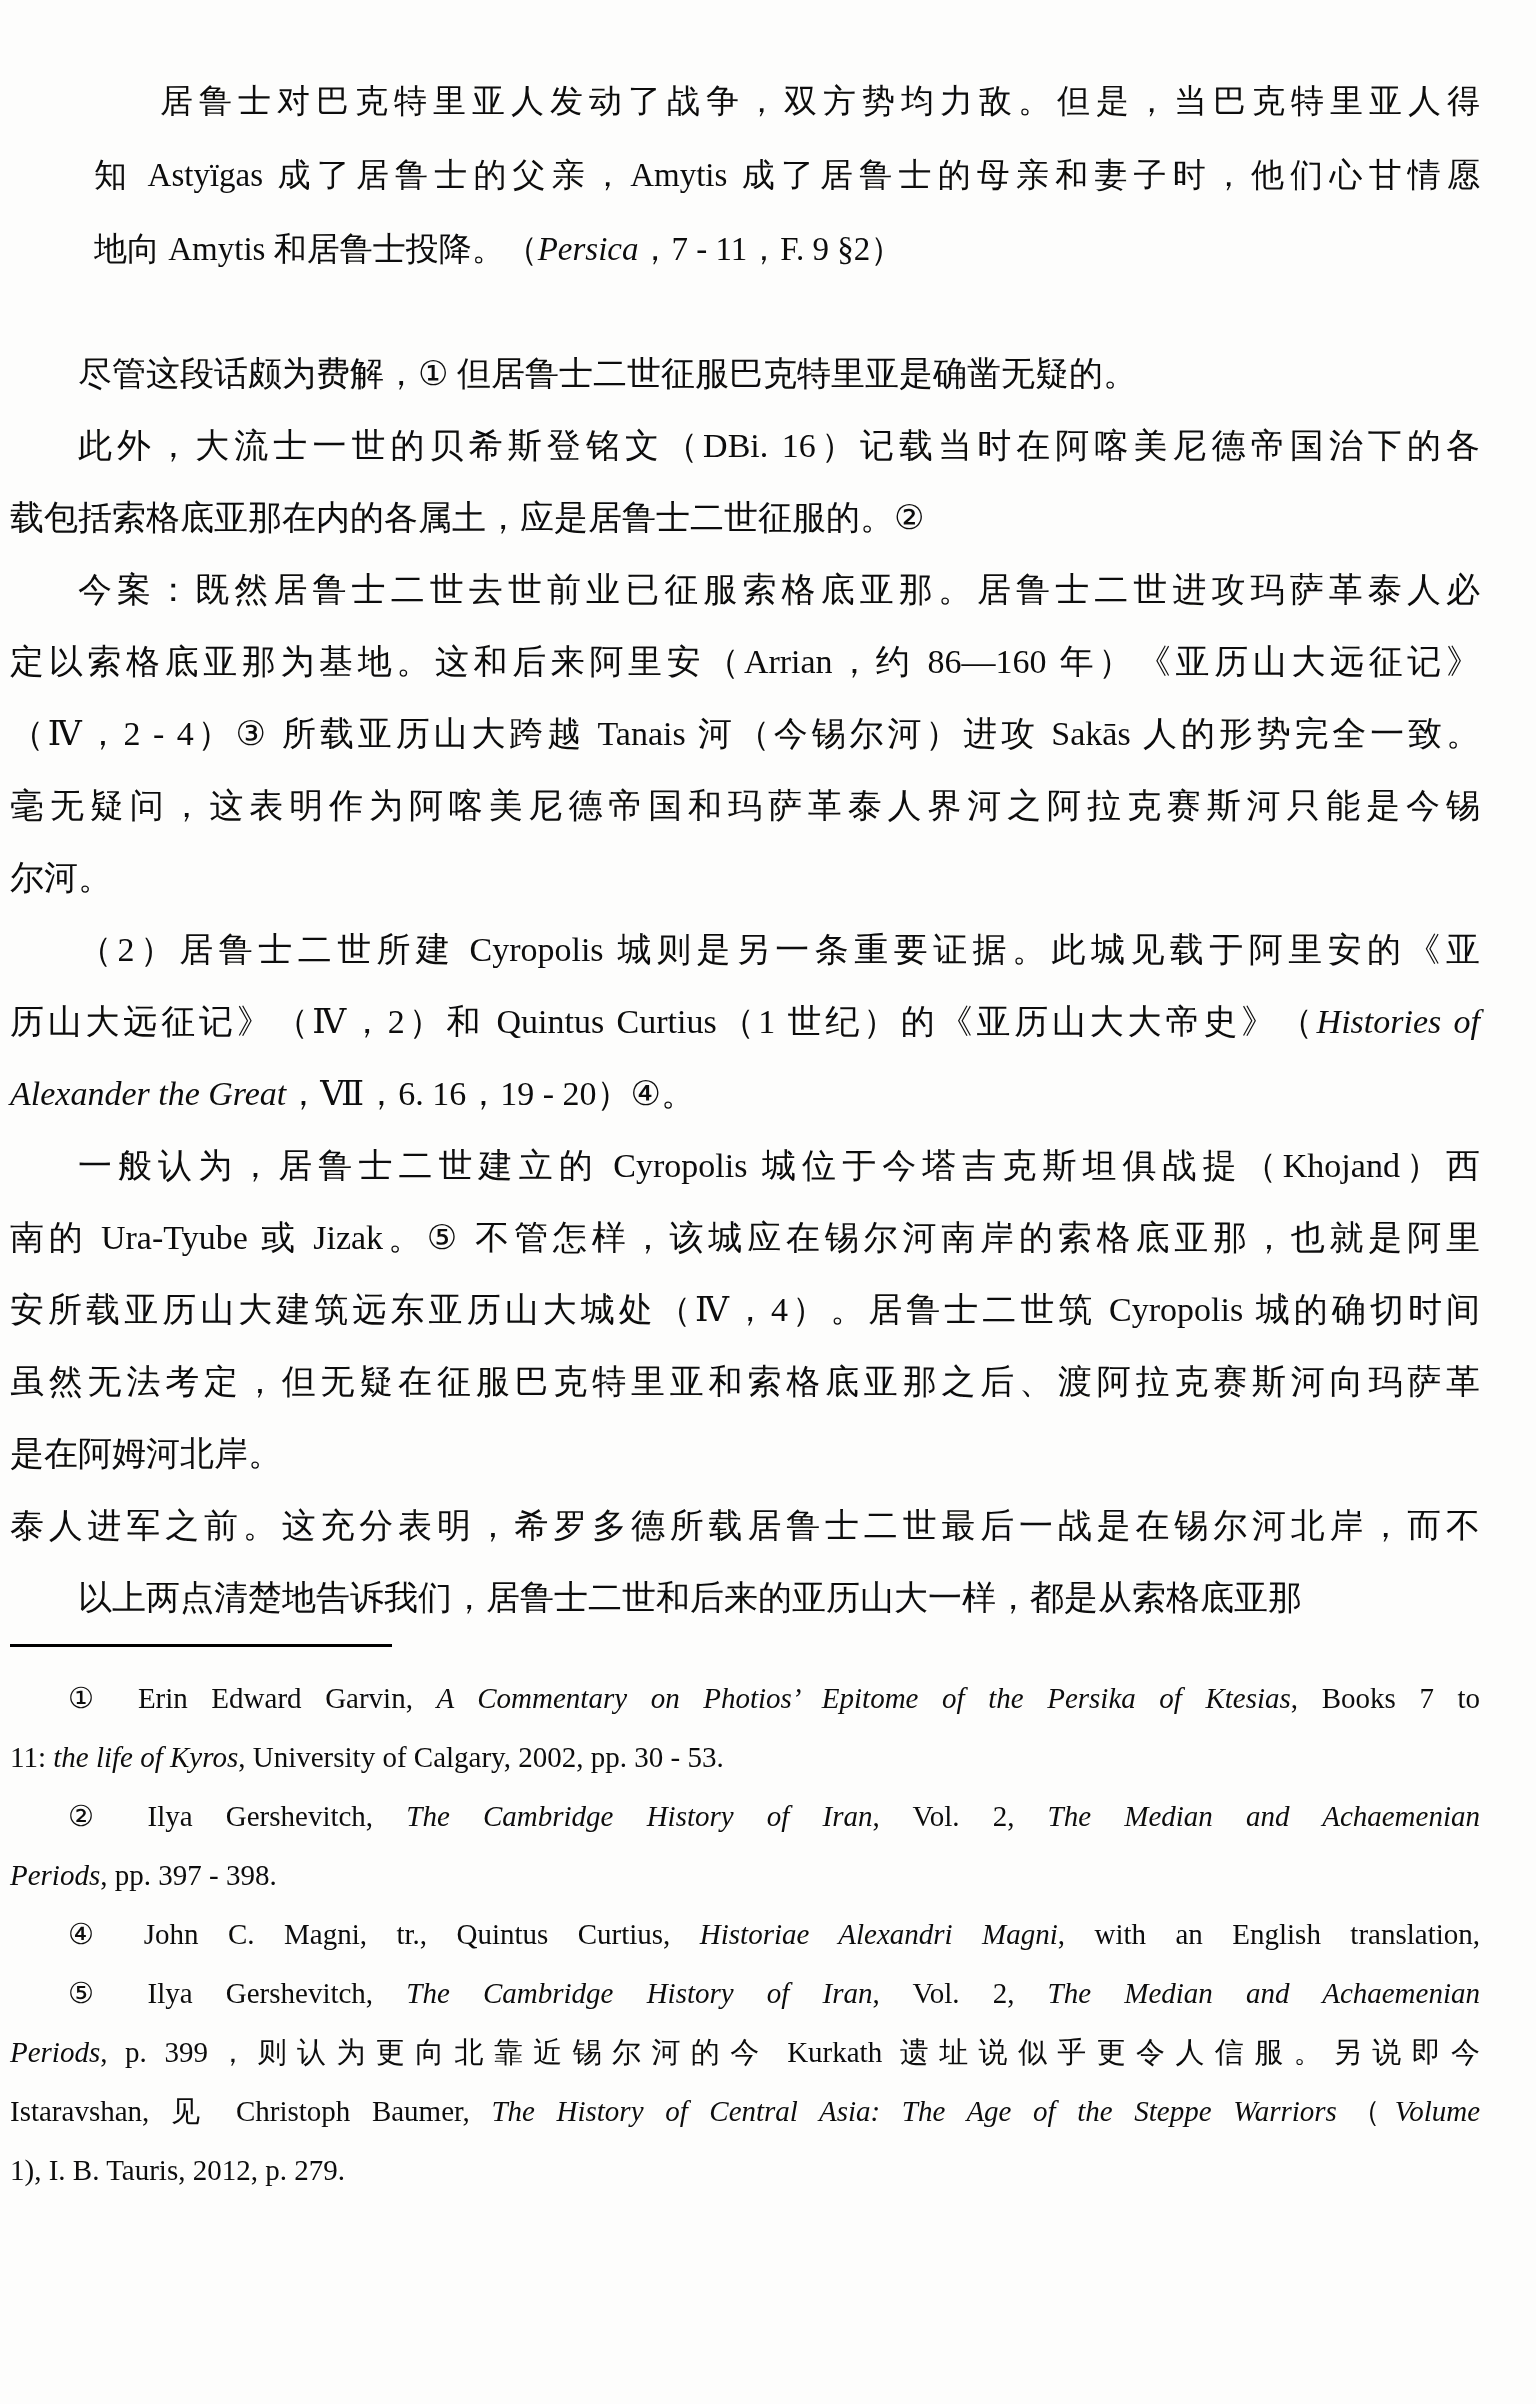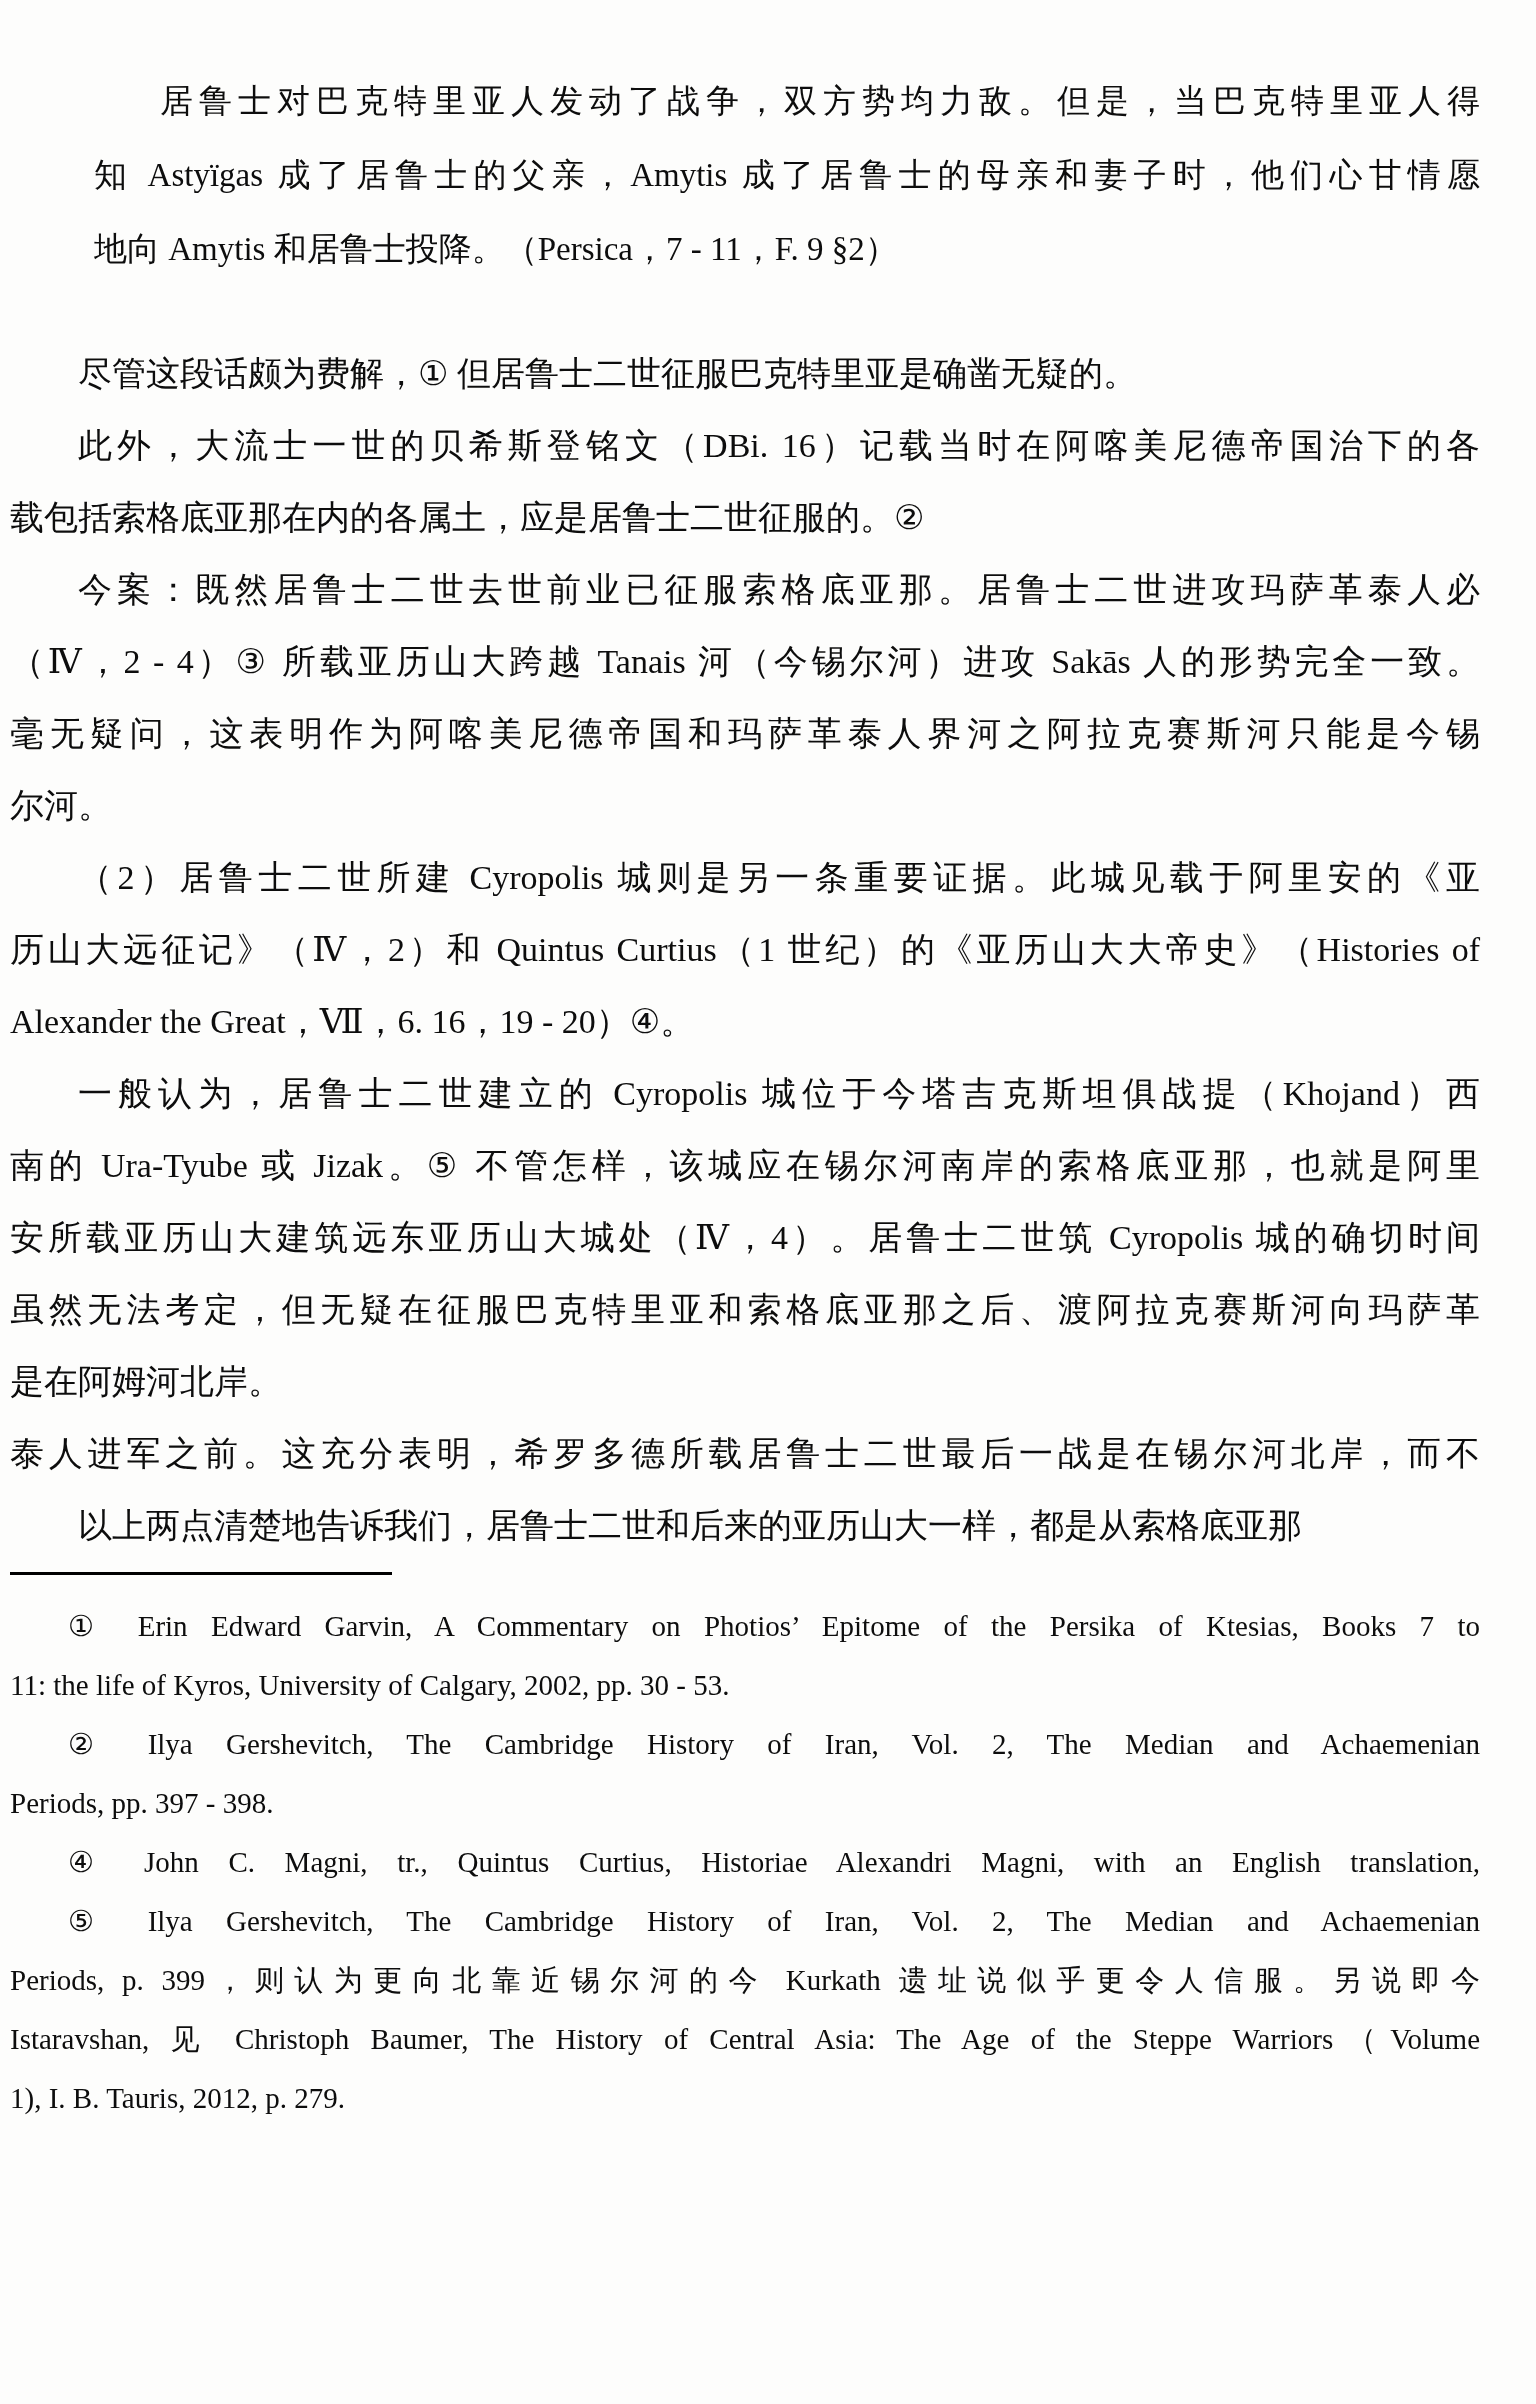--- a/index.html
+++ b/index.html
@@ -30,21 +30,21 @@
     margin-top:22px;
   }
   .para { margin:0; }
   .line {
     text-align:justify;
     text-justify:inter-ideograph;
   }
   .line:not(.lastline) { text-align-last:justify; }
   .line.first { text-indent:2em; }
   .seg { font-style:normal; }
-  .seg.it { }
+  .seg.it { font-style:italic; }
   .seg.mk { margin-right:0.95em; }
   .rule {
     width:382px;
     height:0;
     border-top:3px solid #000;
     margin-top:10px;
   }
 </style>
 </head>
 <body>
@@ -61,20 +61,21 @@
   <section class="body-text">
       <div class="para">
         <div class="line first lastline"><span class="seg">尽管这段话颇为费解，① 但居鲁士二世征服巴克特里亚是确凿无疑的。</span></div>
       </div>
       <div class="para">
         <div class="line first"><span class="seg">此外，大流士一世的贝希斯登铭文（DBi. 16）记载当时在阿喀美尼德帝国治下的各</span></div>
         <div class="line lastline"><span class="seg">载包括索格底亚那在内的各属土，应是居鲁士二世征服的。②</span></div>
       </div>
       <div class="para">
         <div class="line first"><span class="seg">今案：既然居鲁士二世去世前业已征服索格底亚那。居鲁士二世进攻玛萨革泰人必</span></div>
+        <div class="line"><span class="seg">定以索格底亚那为基地。这和后来阿里安（Arrian，约 86—160 年）《亚历山大远征记》</span></div>
         <div class="line"><span class="seg">（Ⅳ，2 - 4）③ 所载亚历山大跨越 Tanais 河（今锡尔河）进攻 Sakās 人的形势完全一致。</span></div>
         <div class="line"><span class="seg">毫无疑问，这表明作为阿喀美尼德帝国和玛萨革泰人界河之阿拉克赛斯河只能是今锡</span></div>
         <div class="line lastline"><span class="seg">尔河。</span></div>
       </div>
       <div class="para">
         <div class="line first"><span class="seg">（2）居鲁士二世所建 Cyropolis 城则是另一条重要证据。此城见载于阿里安的《亚</span></div>
         <div class="line"><span class="seg">历山大远征记》（Ⅳ，2）和 Quintus Curtius（1 世纪）的《亚历山大大帝史》（</span><span class="seg it">Histories of</span></div>
         <div class="line lastline"><span class="seg it">Alexander the Great</span><span class="seg">，Ⅶ，6. 16，19 - 20）④。</span></div>
       </div>
       <div class="para">

